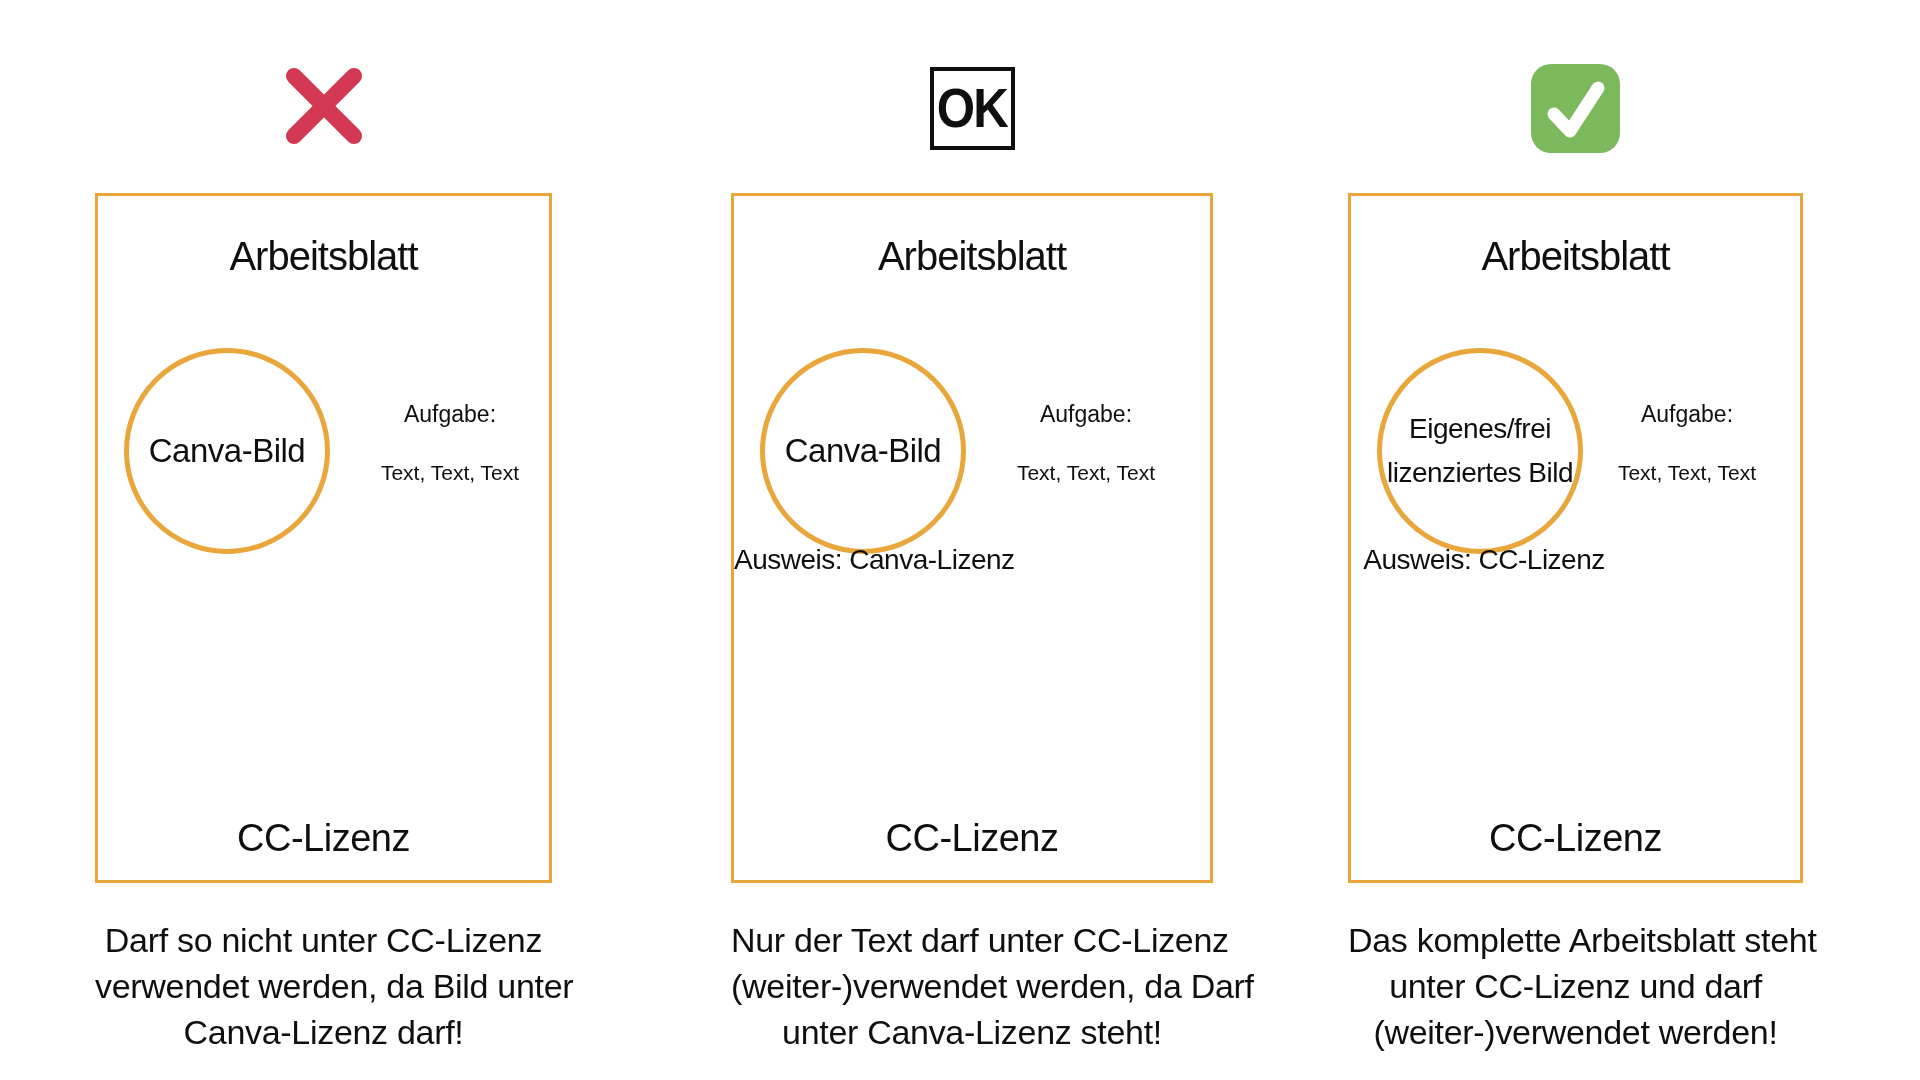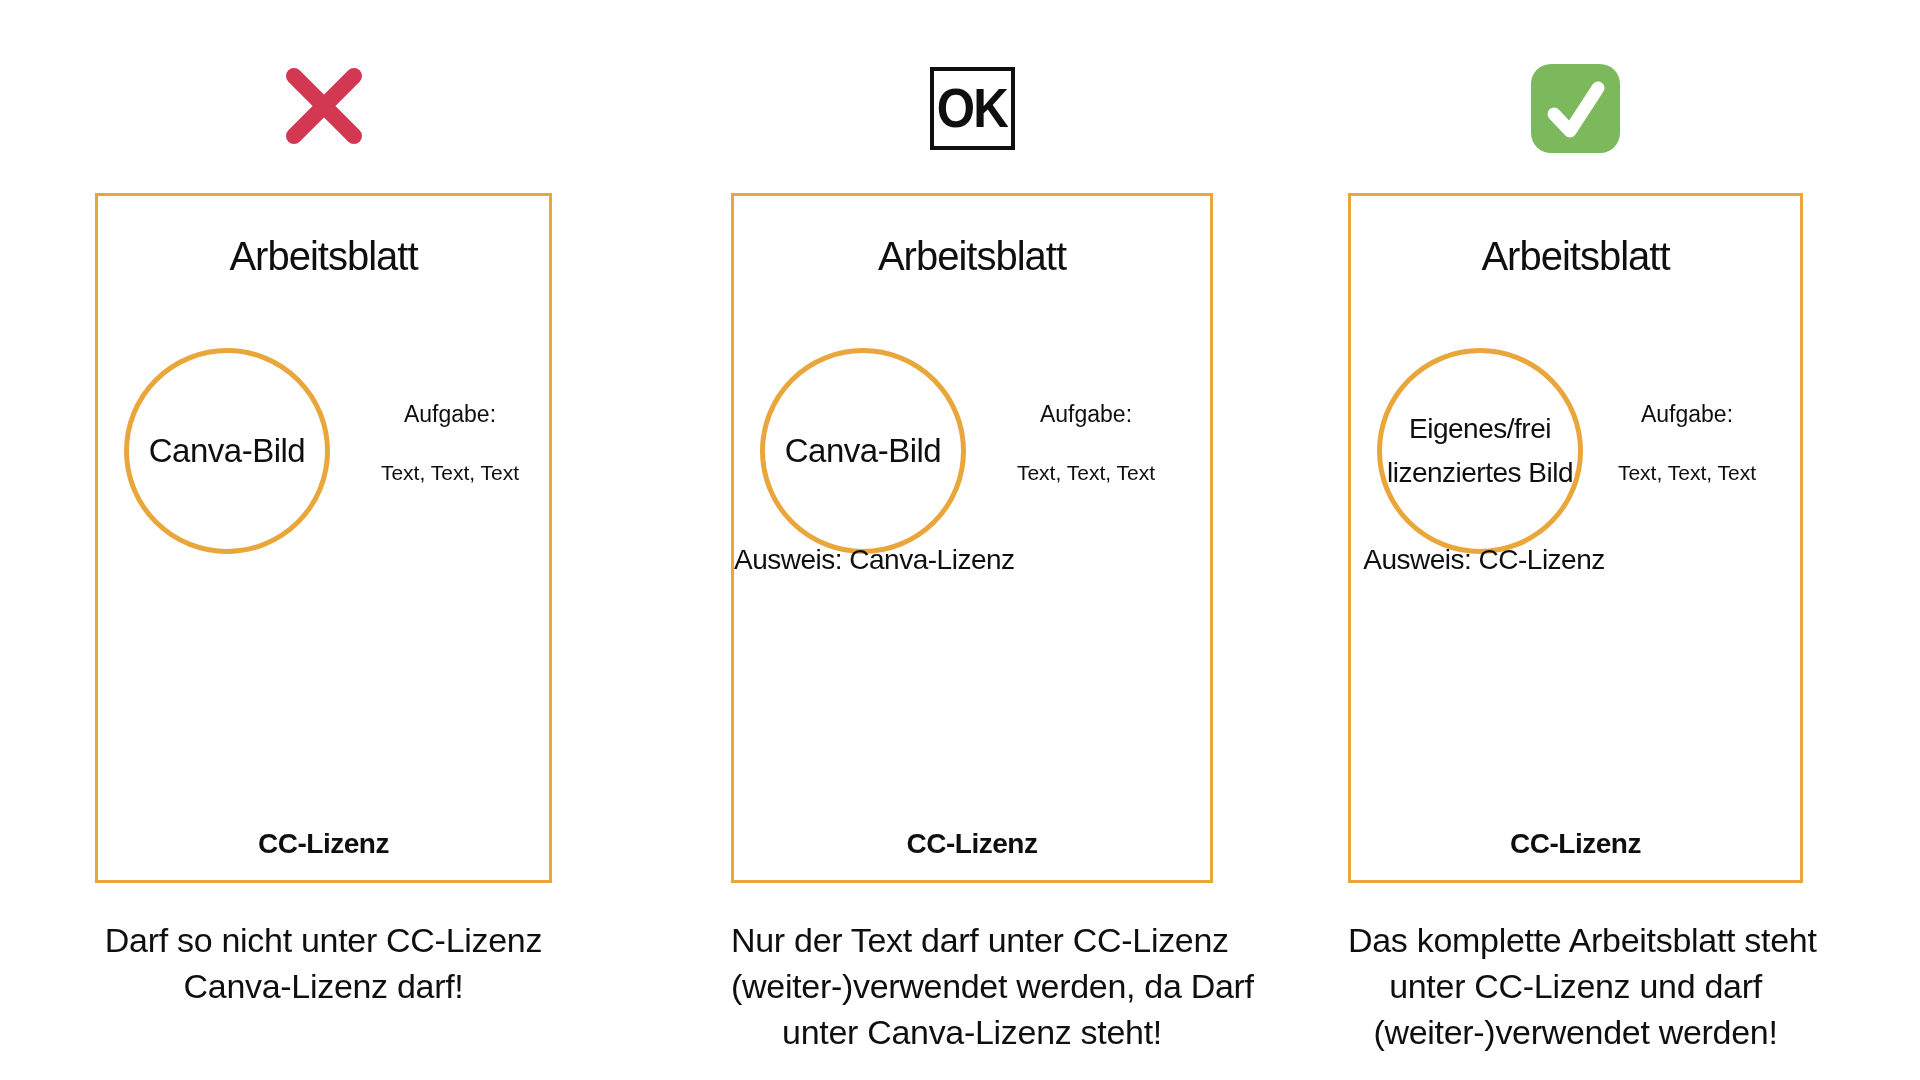--- a/index.html
+++ b/index.html
@@ -73,21 +73,21 @@
   .task-text  { font-size: 21px; margin-top: 33px; white-space: nowrap; }
 
   .license-note {
     position: absolute; left: 0; top: 348px; width: 266px;
     text-align: center;
     font-size: 28px; white-space: nowrap; letter-spacing: -0.5px;
   }
   .card-footer {
     position: absolute; bottom: 20px; left: 0; right: 0;
     text-align: center;
-    font-size: 28px; font-weight: 700; letter-spacing: -0.5px;
+    font-size: 38px; font-weight: 400; letter-spacing: -0.5px;
   }
   .caption {
     margin-top: 34px;
     text-align: center;
     font-size: 34px; line-height: 46px;
     letter-spacing: -0.3px;
   }
   .caption-line { white-space: nowrap; }
 </style>
 </head>
@@ -110,20 +110,21 @@
       </div>
       <div class="task">
         <div class="task-label">Aufgabe:</div>
         <div class="task-text">Text, Text, Text</div>
       </div>
       <div class="license-note"></div>
       <div class="card-footer">CC-Lizenz</div>
     </div>
     <div class="caption">
       <div class="caption-line">Darf so nicht unter CC-Lizenz</div>
+      <div class="caption-line">verwendet werden, da Bild unter</div>
       <div class="caption-line">Canva-Lizenz darf!</div>
     </div>
   </div>
 
   <div class="col col-1">
     <div class="icon-slot">
       <div class="ok-badge">
         <span>OK</span>
       </div>
     </div>

